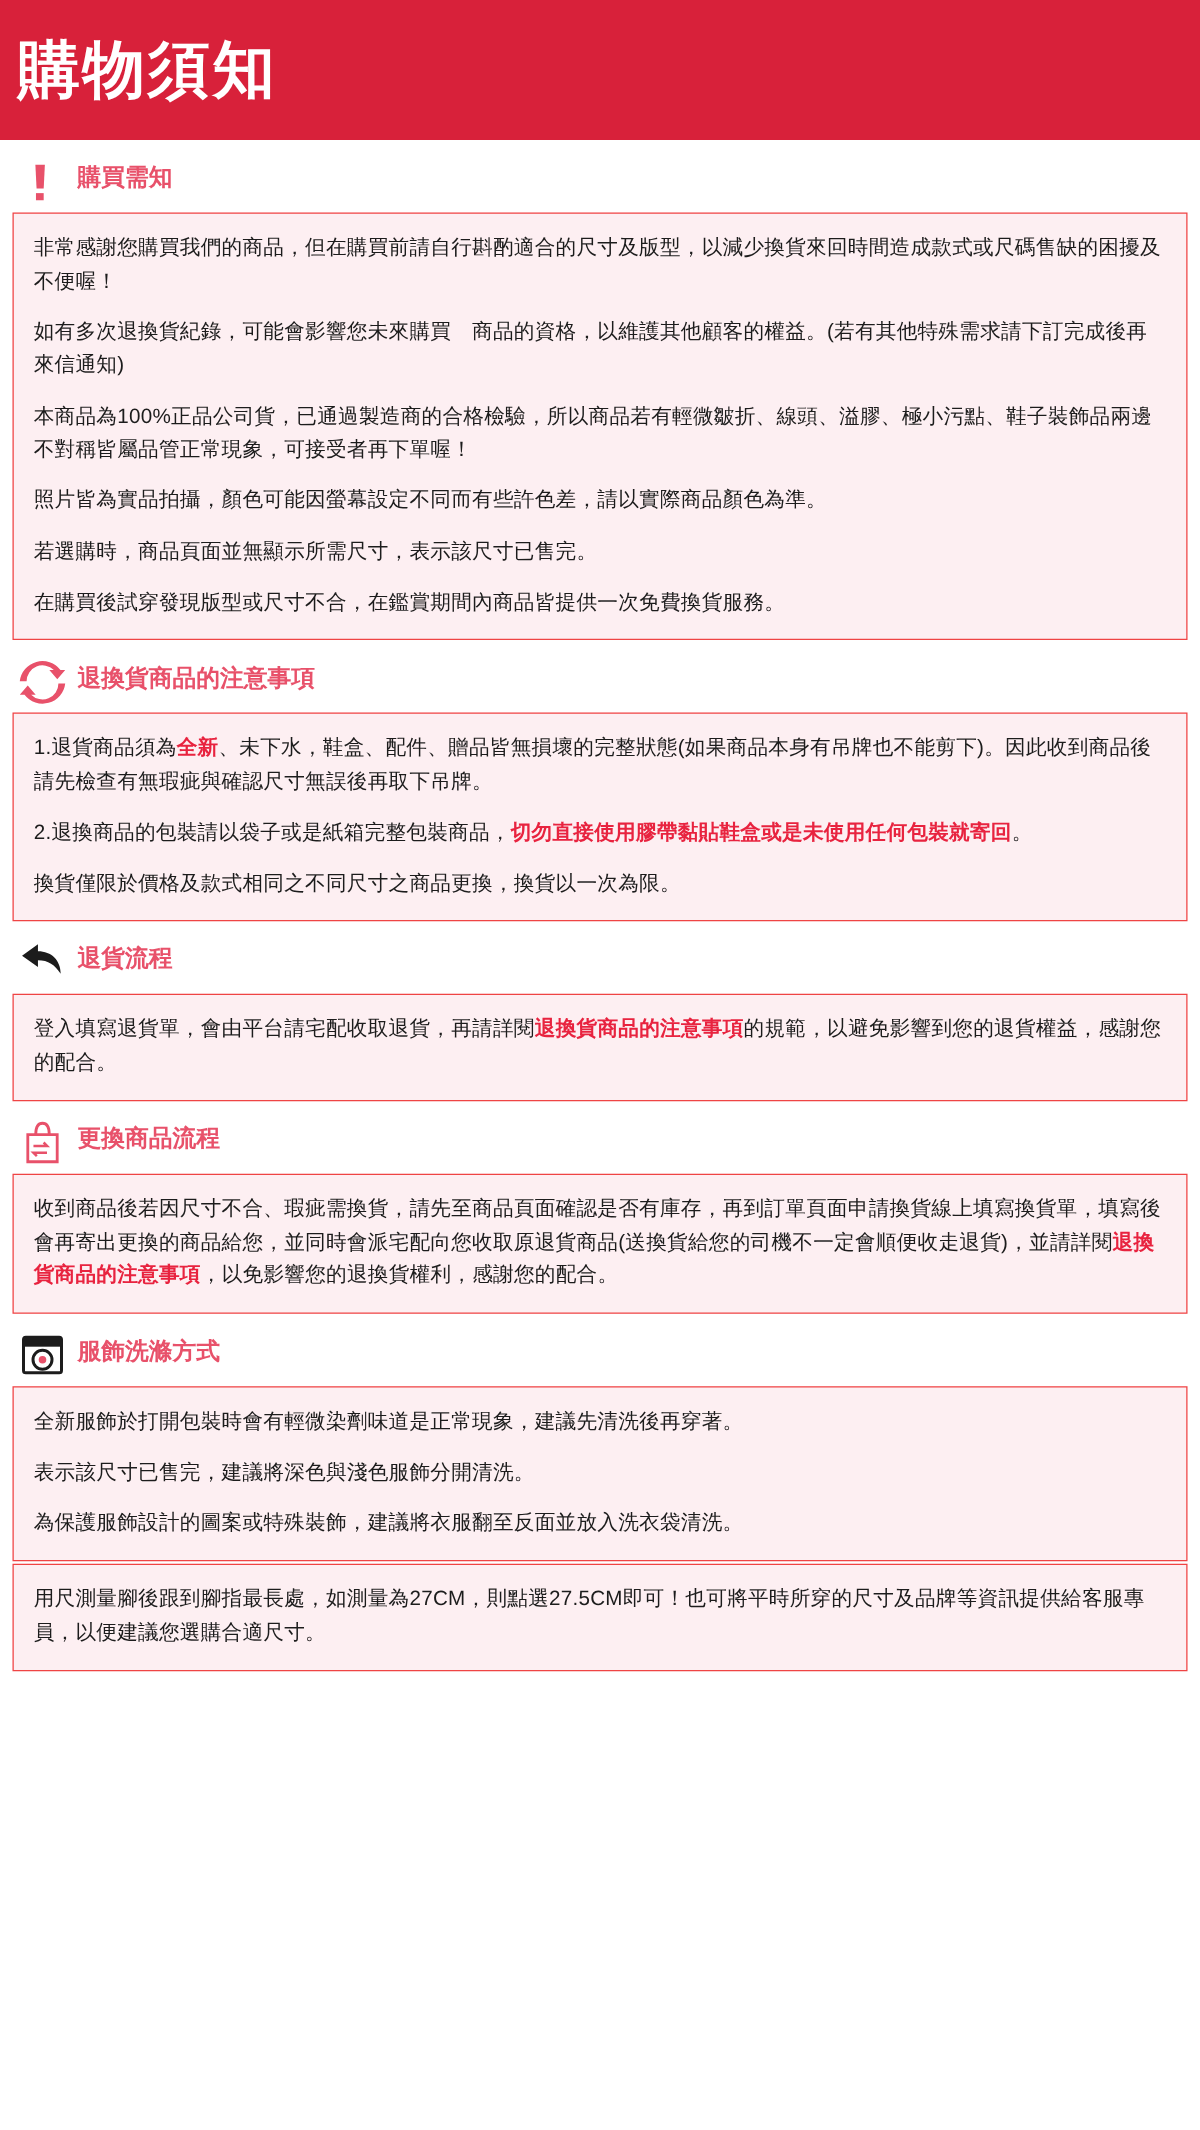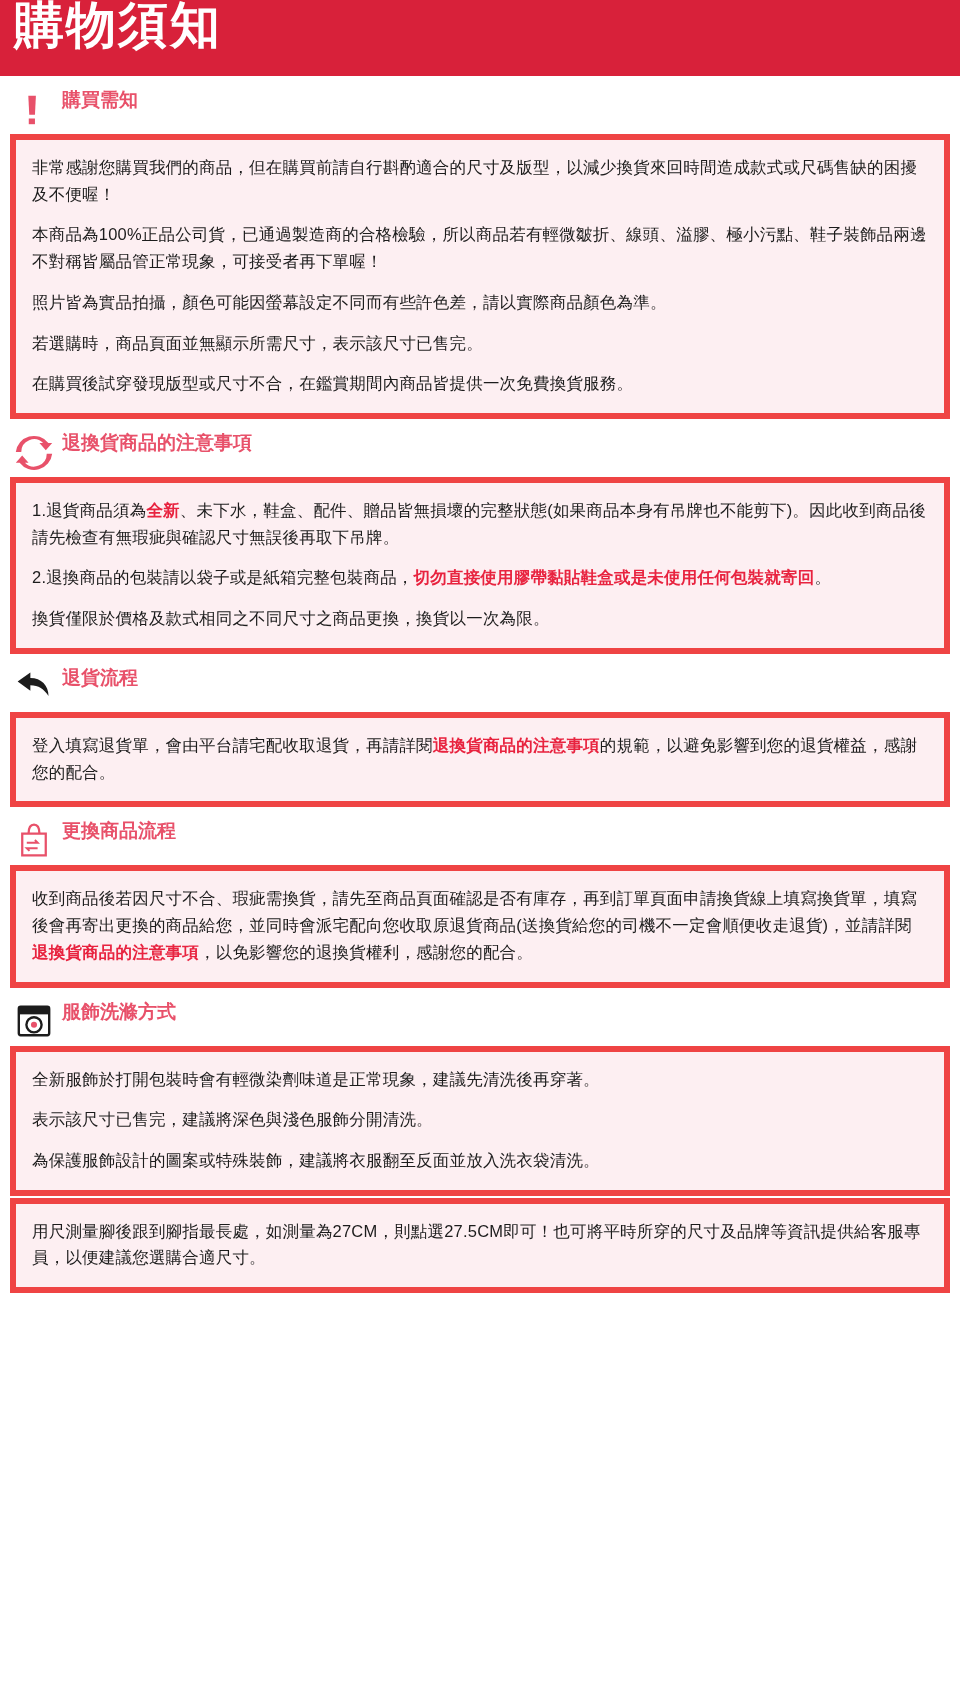--- a/index.html
+++ b/index.html
@@ -12,59 +12,59 @@
   }
   .page {
     width: 960px;
     min-height: 1704px;
     position: relative;
     background: #ffffff;
   }
   
   .banner {
     background: #d8213a;
-    height: 76px;
+    height: 112px;
     display: flex;
-    align-items: flex-start;
+    align-items: center;
     padding-left: 14px;
   }
   .banner-title {
     color: #ffffff;
     font-size: 50px;
     font-weight: bold;
     letter-spacing: 2px;
     line-height: 1;
   }
   
   .section {
     margin: 0 10px;
   }
   .section-head {
     display: flex;
-    align-items: flex-start;
+    align-items: center;
     gap: 8px;
     padding: 14px 0 4px 4px;
     min-height: 44px;
   }
   .section-head .icon {
     width: 40px;
     height: 38px;
     flex: 0 0 auto;
     position: relative;
     display: block;
   }
   .section-title {
     color: #e8516a;
     font-size: 19px;
     font-weight: bold;
     line-height: 1.1;
     padding-bottom: 3px;
   }
   .panel {
-    border: 6px solid #ef4444;
+    border: 1px solid #ef4444;
     background: #fdeff2;
     padding: 14px 16px 16px 16px;
     margin-top: 2px;
   }
   .panel p {
     margin: 0 0 14px 0;
     font-size: 16.5px;
     line-height: 1.62;
     color: #1c1c1c;
     letter-spacing: 0.2px;
@@ -91,20 +91,21 @@
           <span class="icon">
             <svg viewBox="0 0 40 40" xmlns="http://www.w3.org/2000/svg">
               <path d="M14 6 L22 6 L21 26 L15 26 Z" fill="#e8516a"></path>
               <rect x="14.5" y="30" width="6.5" height="6" fill="#e8516a"></rect>
             </svg>
           </span>
           <div class="section-title">購買需知</div>
         </div>
         <div class="panel">
           <p><span>非常感謝您購買我們的商品，但在購買前請自行斟酌適合的尺寸及版型，以減少換貨來回時間造成款式或尺碼售缺的困擾及不便喔！</span></p>
+          <p><span>如有多次退換貨紀錄，可能會影響您未來購買　商品的資格，以維護其他顧客的權益。(若有其他特殊需求請下訂完成後再來信通知)</span></p>
           <p><span>本商品為100%正品公司貨，已通過製造商的合格檢驗，所以商品若有輕微皺折、線頭、溢膠、極小污點、鞋子裝飾品兩邊不對稱皆屬品管正常現象，可接受者再下單喔！</span></p>
           <p><span>照片皆為實品拍攝，顏色可能因螢幕設定不同而有些許色差，請以實際商品顏色為準。</span></p>
           <p><span>若選購時，商品頁面並無顯示所需尺寸，表示該尺寸已售完。</span></p>
           <p><span>在購買後試穿發現版型或尺寸不合，在鑑賞期間內商品皆提供一次免費換貨服務。</span></p>
         </div>
       </div>
       <div class="section">
         <div class="section-head">
           <span class="icon">
             <svg viewBox="0 0 44 40" xmlns="http://www.w3.org/2000/svg">

